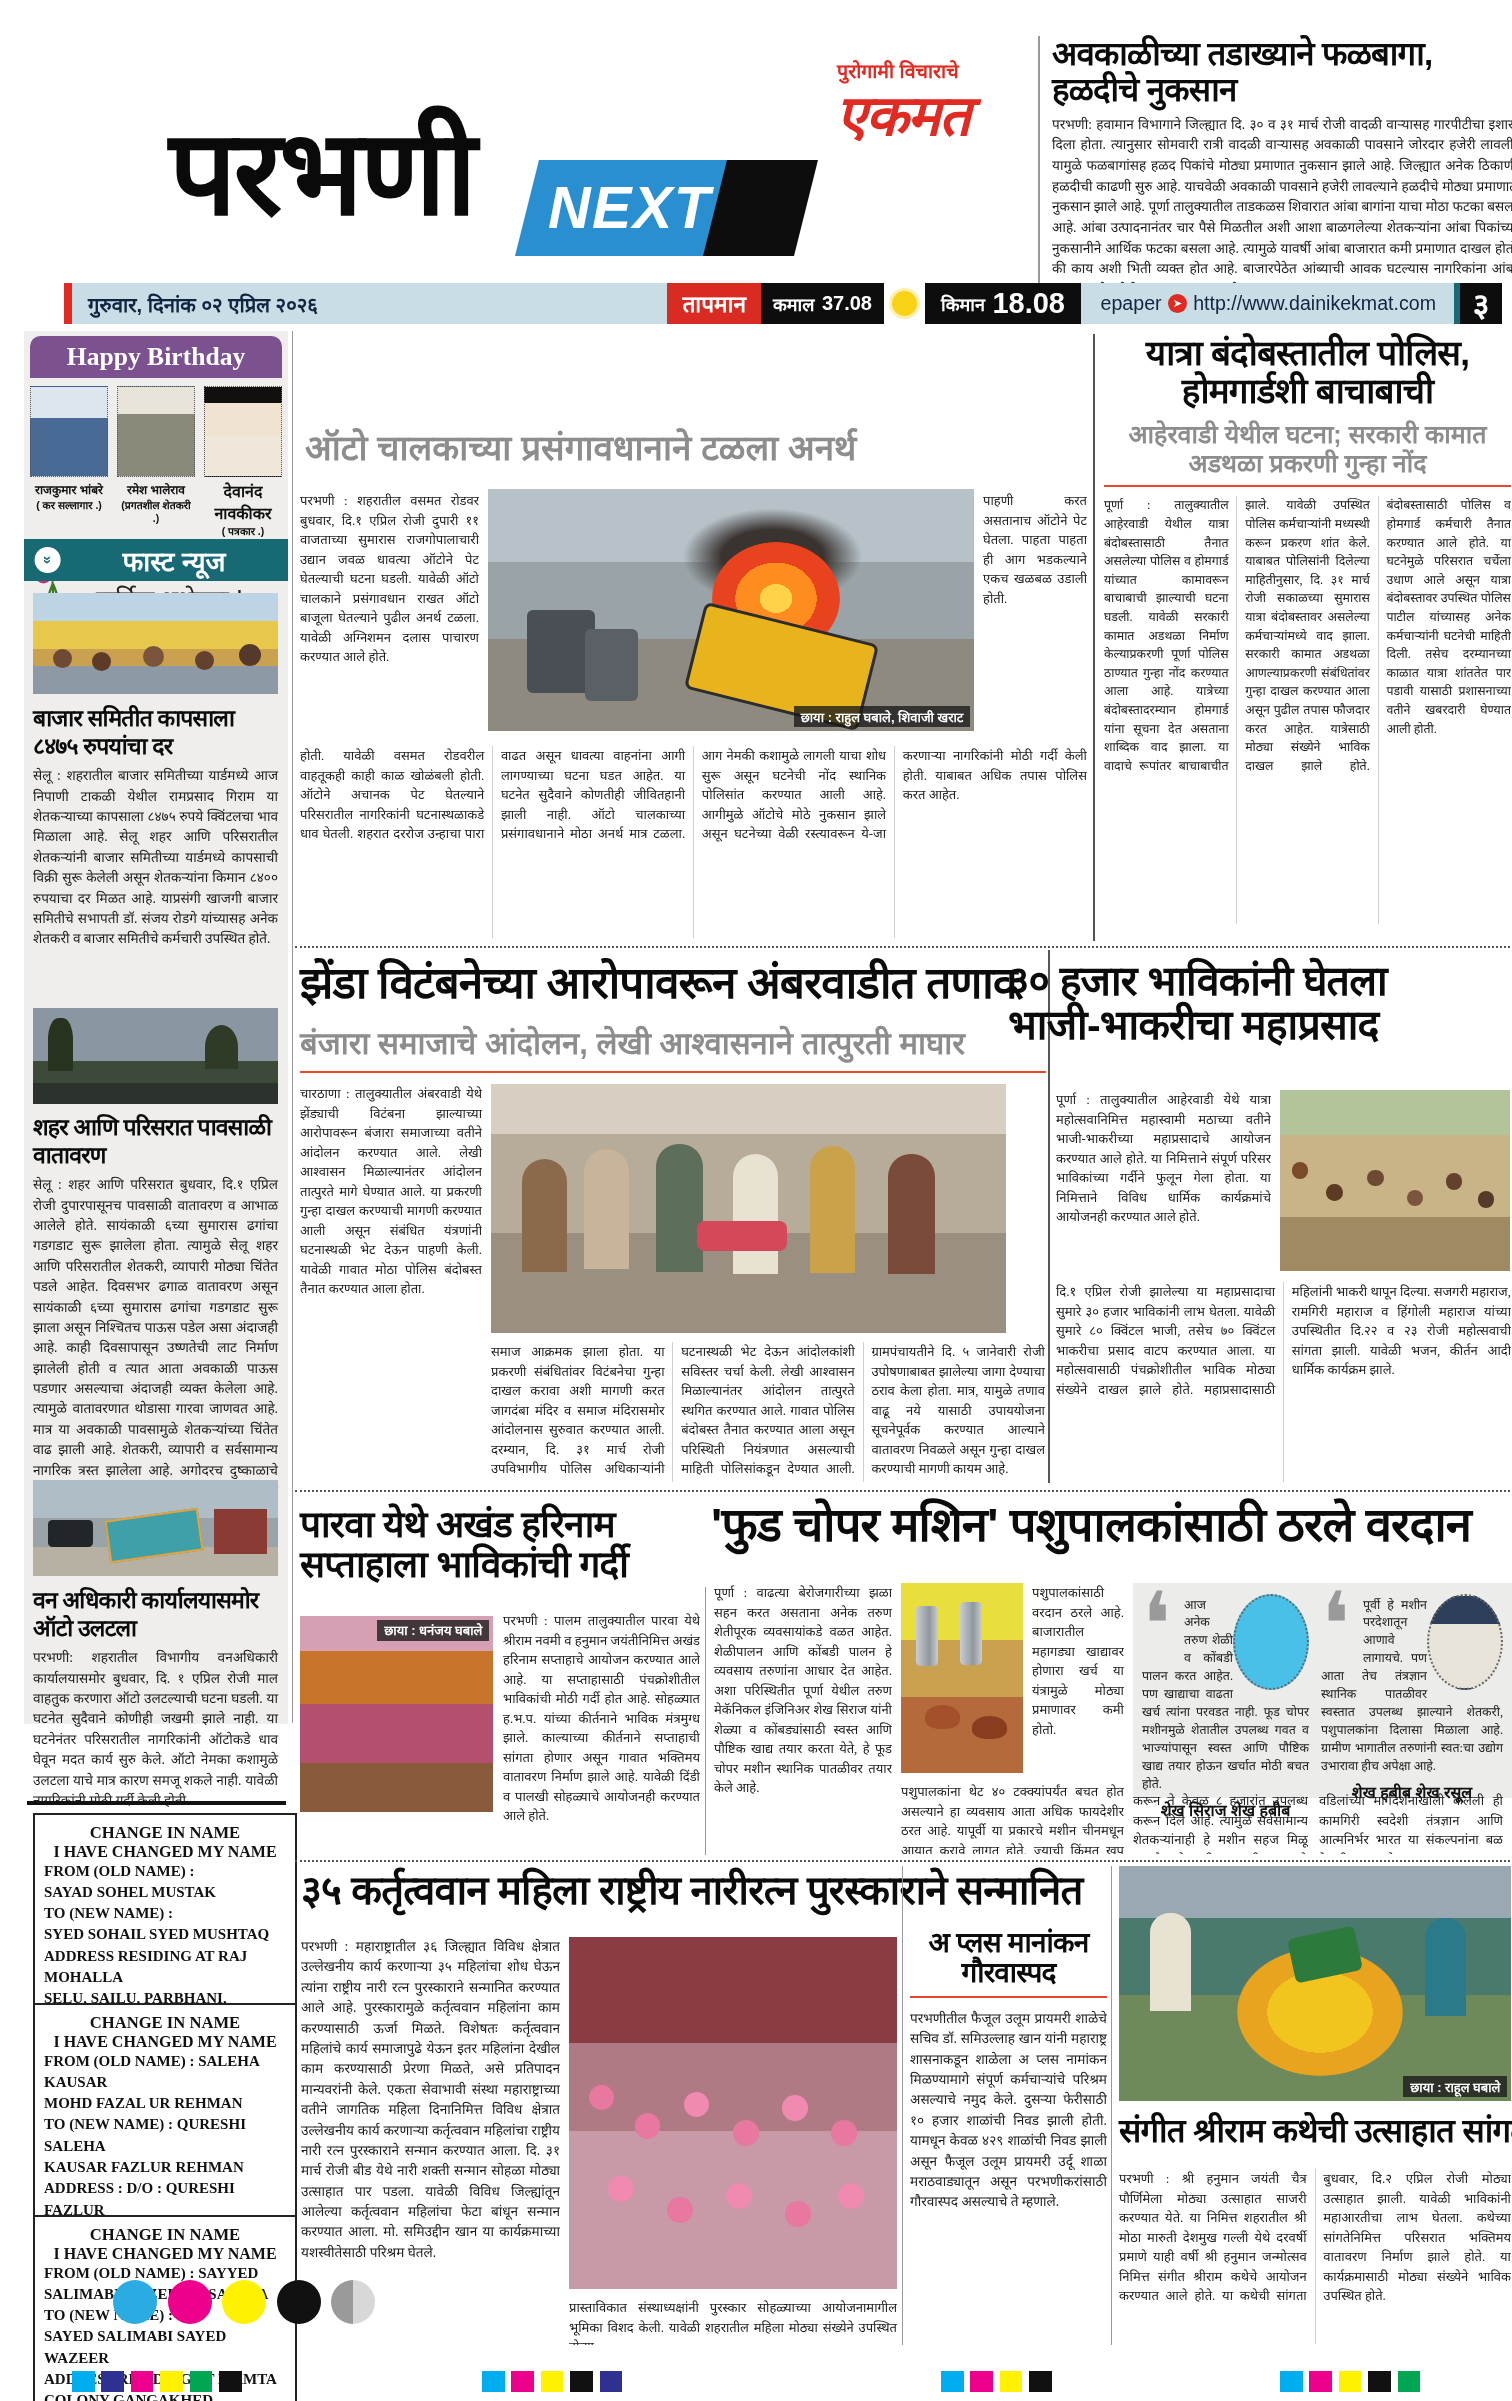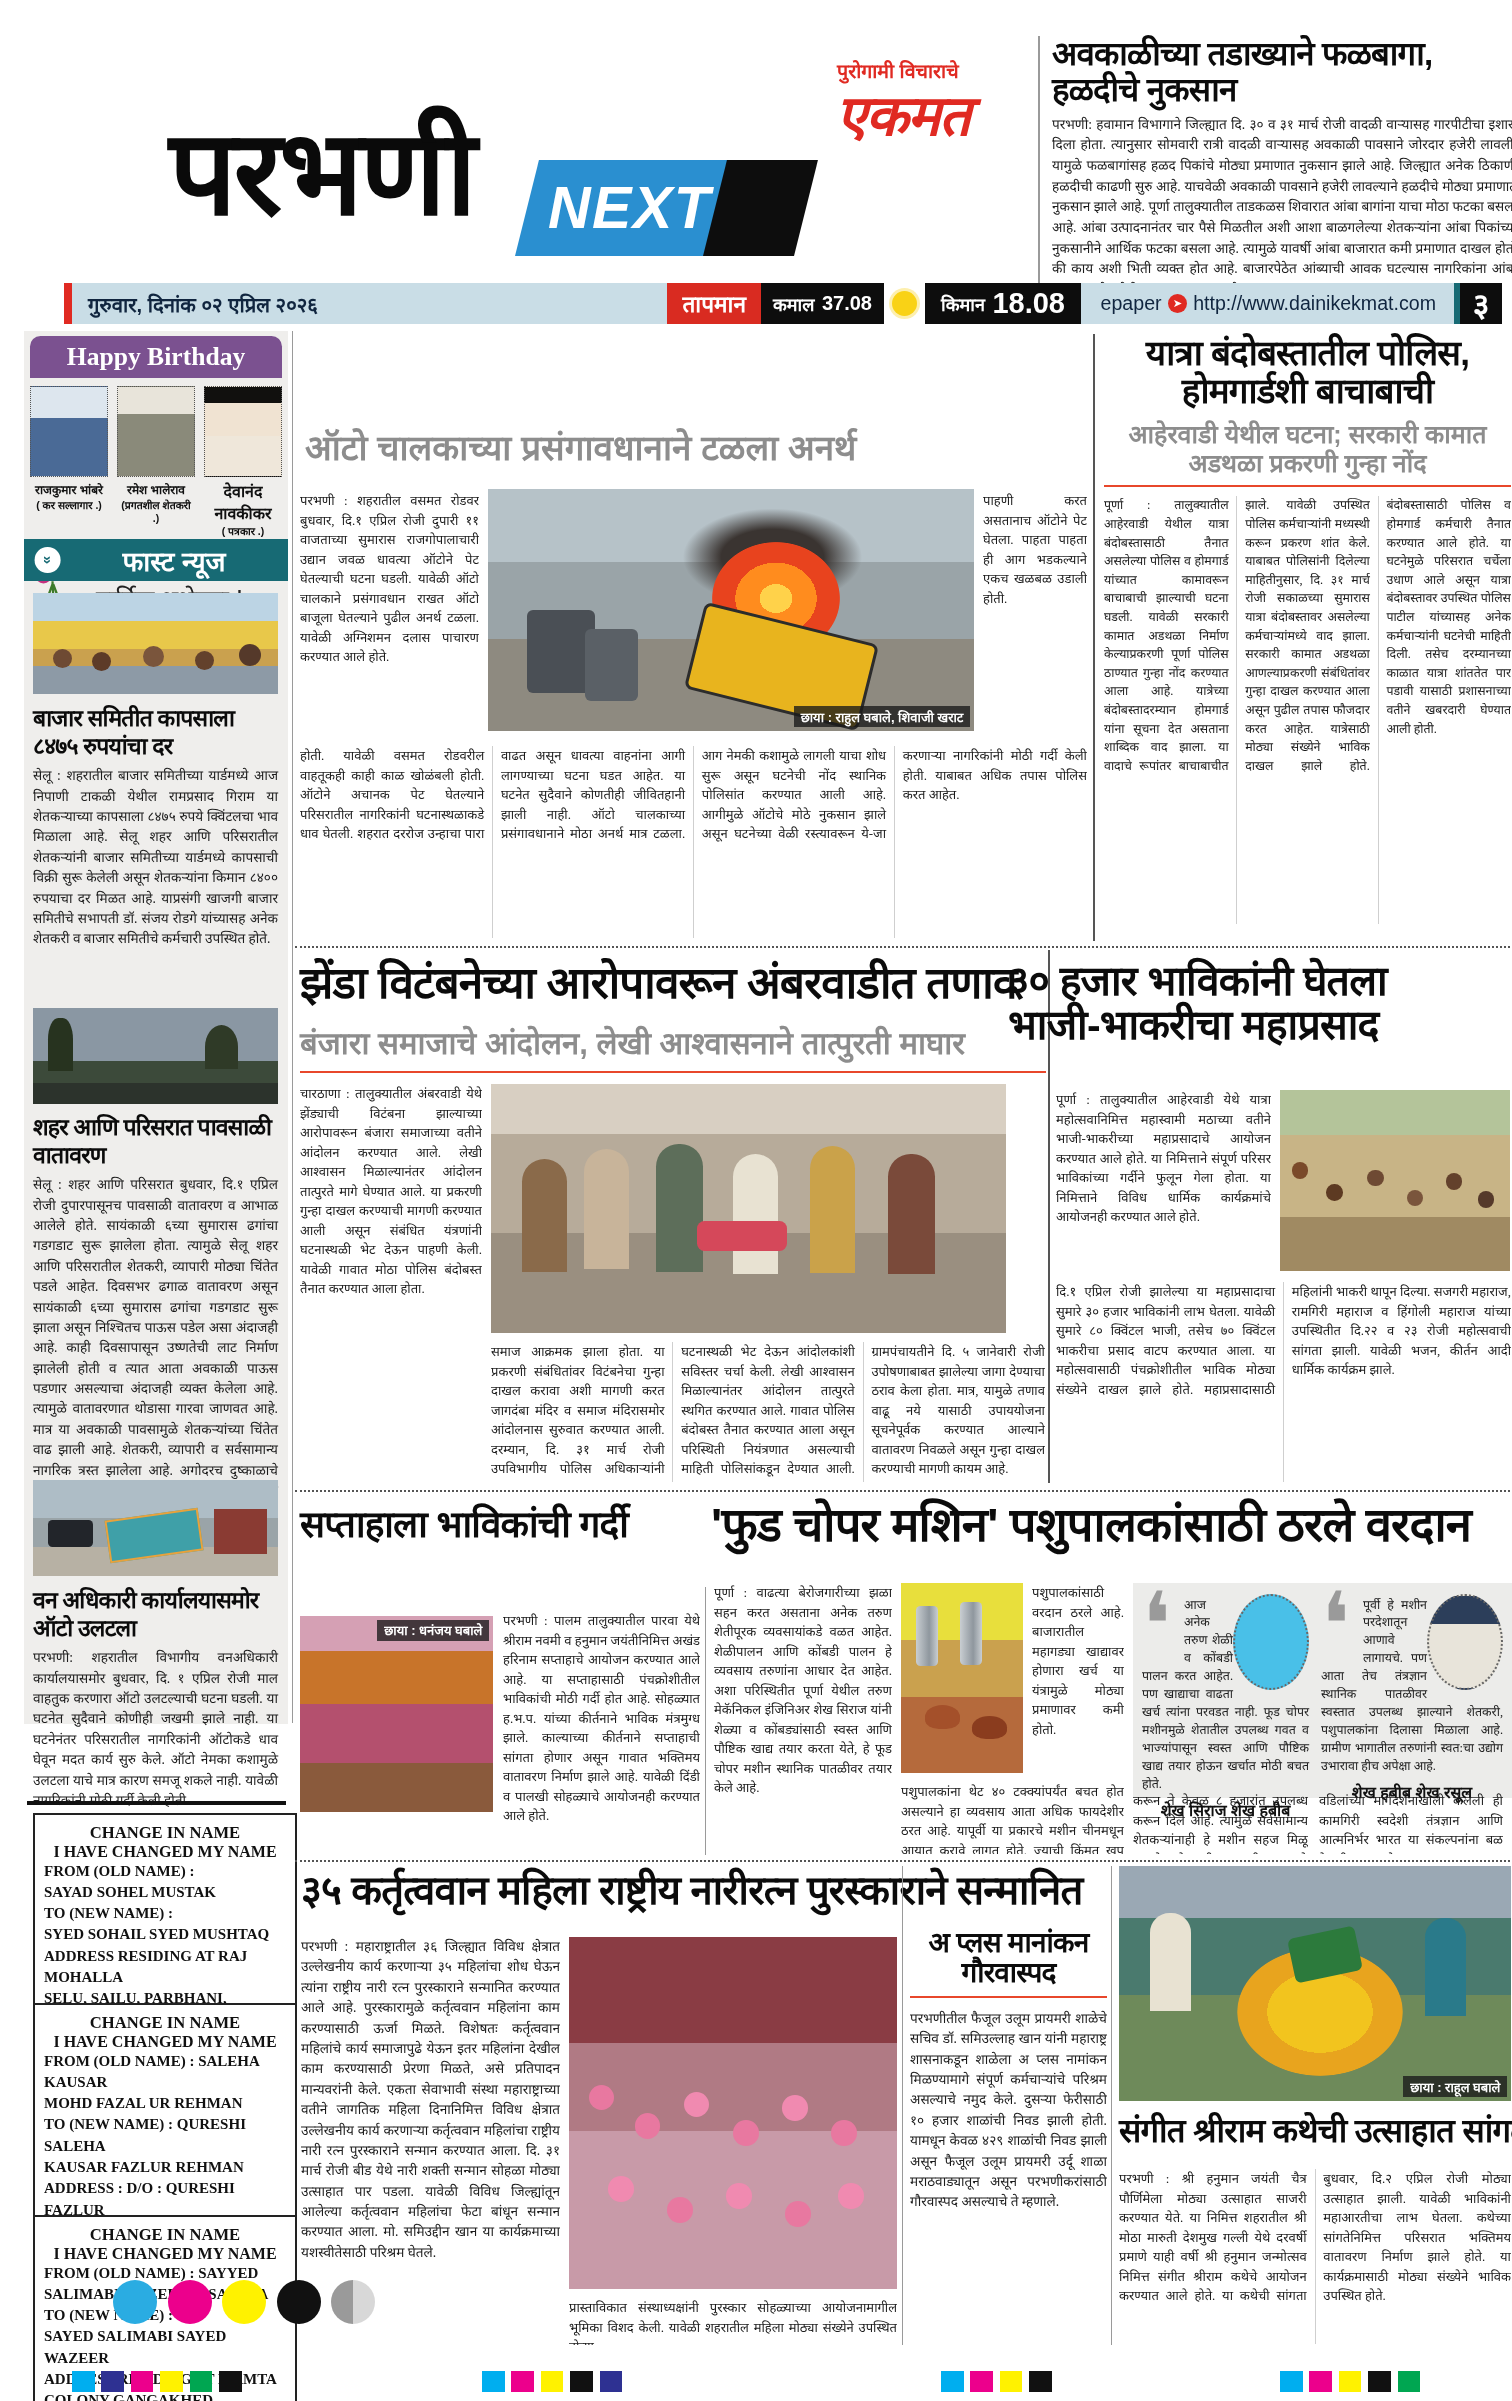--- a/index.html
+++ b/index.html
@@ -271,20 +271,21 @@
     <div class="abs" style="left:38%;top:44%;width:16.6px;height:16.6px;border-radius:50%;background:#6e4a33;"></div>
     <div class="abs" style="left:55%;top:55%;width:16.6px;height:16.6px;border-radius:50%;background:#7a553c;"></div>
     <div class="abs" style="left:72%;top:46%;width:16.6px;height:16.6px;border-radius:50%;background:#63412c;"></div>
     <div class="abs" style="left:86%;top:56%;width:16.6px;height:16.6px;border-radius:50%;background:#55392a;"></div>
   </div>
   <div class="abs body-txt cols2" style="left:1056px;top:1282px;width:455px;height:200px;overflow:hidden;">दि.१ एप्रिल रोजी झालेल्या या महाप्रसादाचा सुमारे ३० हजार भाविकांनी लाभ घेतला. यावेळी सुमारे ८० क्विंटल भाजी, तसेच ७० क्विंटल भाकरीचा प्रसाद वाटप करण्यात आला. या महोत्सवासाठी पंचक्रोशीतील भाविक मोठ्या संख्येने दाखल झाले होते. महाप्रसादासाठी महिलांनी भाकरी थापून दिल्या. सजगरी महाराज, रामगिरी महाराज व हिंगोली महाराज यांच्या उपस्थितीत दि.२२ व २३ रोजी महोत्सवाची सांगता झाली. यावेळी भजन, कीर्तन आदी धार्मिक कार्यक्रम झाले.</div>
 
   <div class="abs dotted-sep" style="left:295px;top:1490px;width:1215px;"></div>
 
   <div class="abs" style="left:300px;top:1505px;width:392px;">
+    <div class="headline" style="font-size:37px;">पारवा येथे अखंड हरिनाम</div>
     <div class="headline" style="font-size:37px;">सप्ताहाला भाविकांची गर्दी</div>
   </div>
   <div class="photo" style="left:300px;top:1616px;width:193px;height:196px;background:linear-gradient(180deg,#d5a0b4 0 18%,#c8742a 18% 45%,#b4506e 45% 75%,#8a5a3c 75%);">
     <div class="photo-cap" style="top:3.8px;bottom:auto;">छाया : धनंजय घबाले</div>
   </div>
   <div class="abs body-txt" style="left:503px;top:1611px;width:197px;height:242px;overflow:hidden;">परभणी : पालम तालुक्यातील पारवा येथे श्रीराम नवमी व हनुमान जयंतीनिमित्त अखंड हरिनाम सप्ताहाचे आयोजन करण्यात आले आहे. या सप्ताहासाठी पंचक्रोशीतील भाविकांची मोठी गर्दी होत आहे. सोहळ्यात ह.भ.प. यांच्या कीर्तनाने भाविक मंत्रमुग्ध झाले. काल्याच्या कीर्तनाने सप्ताहाची सांगता होणार असून गावात भक्तिमय वातावरण निर्माण झाले आहे. यावेळी दिंडी व पालखी सोहळ्याचे आयोजनही करण्यात आले होते.</div>
 
   <div class="abs vline" style="left:705px;top:1587px;height:268px;"></div>
 
   <div class="abs headline" style="left:711px;top:1500px;width:801px;font-size:47px;">'फुड चोपर मशिन' पशुपालकांसाठी ठरले वरदान</div>

